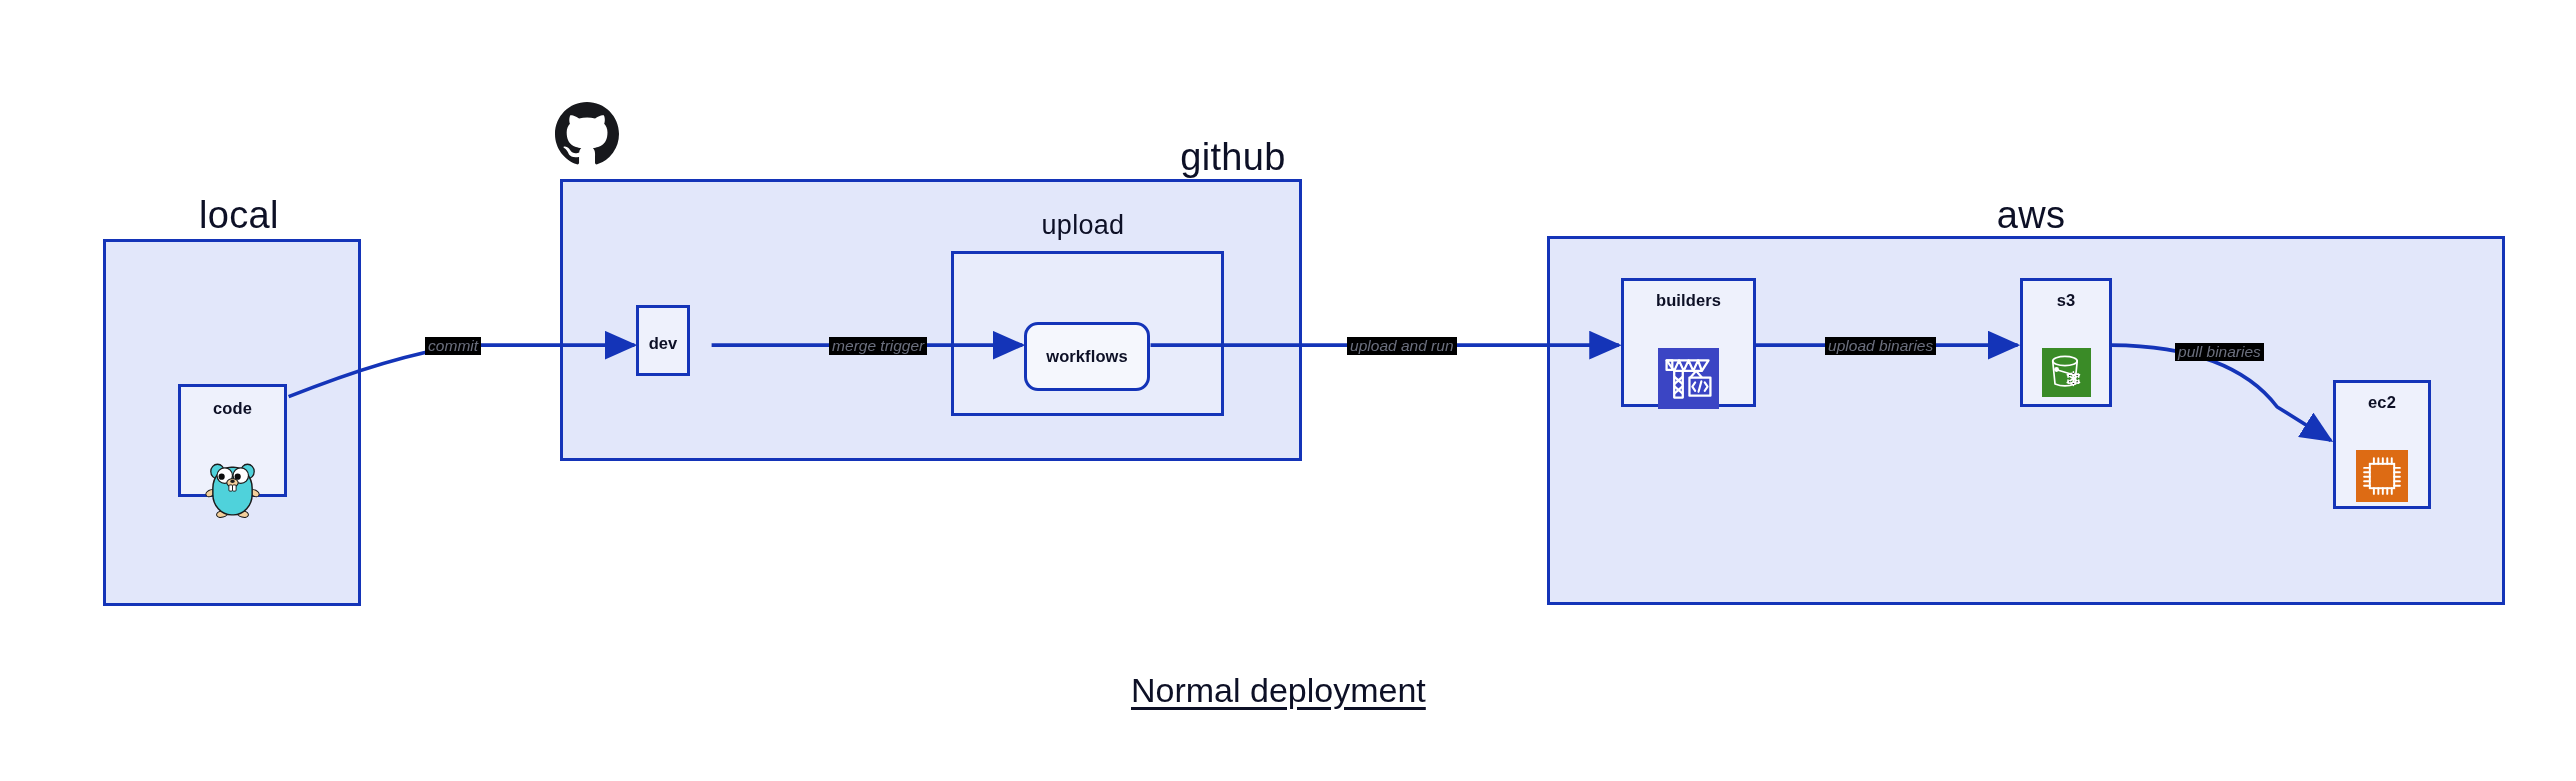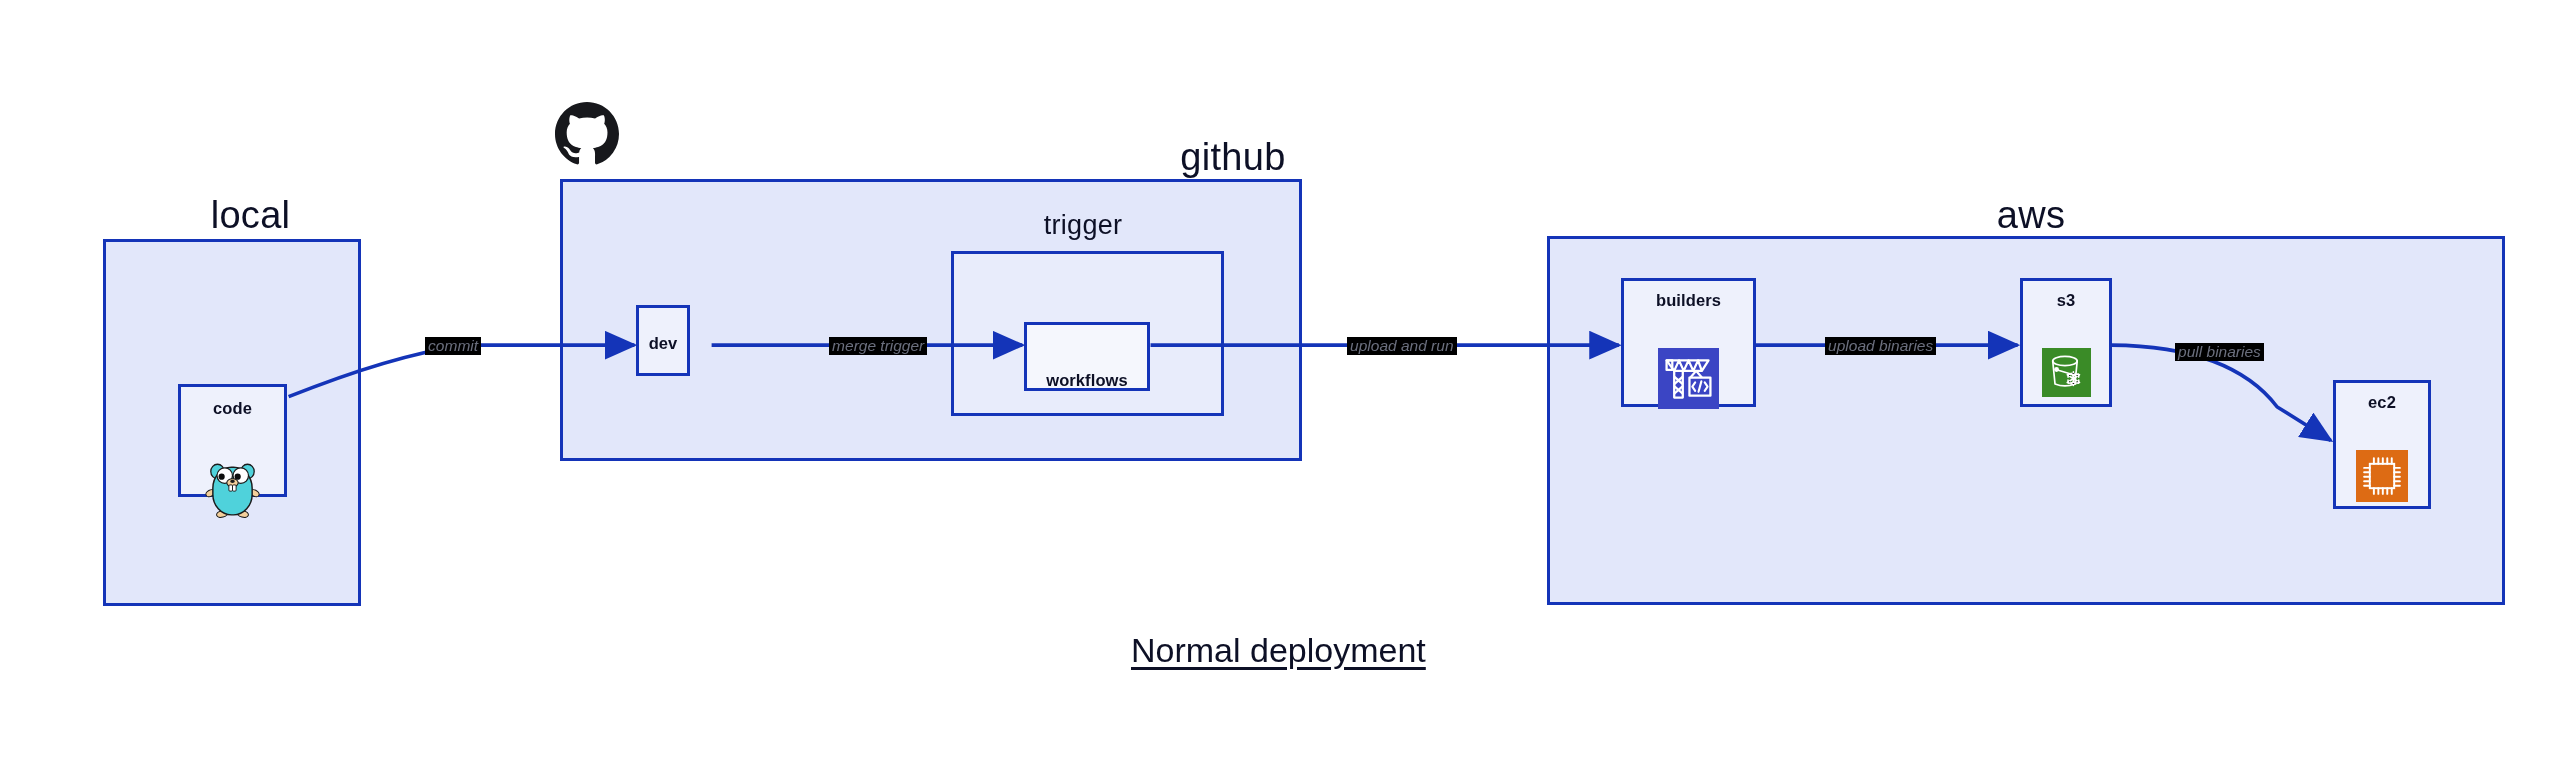--- a/index.html
+++ b/index.html
@@ -52,21 +52,22 @@
     background: #eef1fc;
     border: 3.1px solid #1434b8;
     box-sizing: border-box;
     display: flex;
     flex-direction: column;
     align-items: center;
     gap: 31px;
   }
   .node.plain {
     background: #f5f7fd;
-    justify-content: flex-end;
+    justify-content: center;
+    border-radius: 14px;
   }
   .node-label {
     color: #0d1026;
     font-size: 16.5px;
     font-weight: 700;
     letter-spacing: 0.1px;
     white-space: nowrap;
     line-height: 1;
   }
   .node-icon {
@@ -97,28 +98,29 @@
   
   #diagram-title {
     position: absolute;
     color: #0d1026;
     font-size: 34px;
     font-weight: 400;
     text-decoration: underline;
     text-underline-offset: 5.2px;
     white-space: nowrap;
     line-height: 1;
+    margin-top: 40px;
   }
 </style>
 </head>
 <body>
 
 <div id="stage">
 
-  <div class="group-label" style="left:199px; top:196px; width:103px; text-align:center;">local</div>
+  <div class="group-label" style="left:199px; top:196px; width:103px; text-align:left;">local</div>
   <div class="group" id="grp-local" style="left:103px; top:239px; width:258px; height:367px;"></div>
 
   <div class="node" id="node-code" style="left:178px; top:384px; width:109px; height:113px; padding-top:13.4px;">
     <div class="node-label">code</div>
     <span class="node-icon" style="margin-top:9.3px;">
       <svg width="57" height="61" viewBox="0 0 110 118">
 
         <ellipse cx="26" cy="28" rx="13" ry="14" fill="#4fd2db" stroke="#1b1b1b" stroke-width="2.5"></ellipse>
         <ellipse cx="84" cy="28" rx="13" ry="14" fill="#4fd2db" stroke="#1b1b1b" stroke-width="2.5"></ellipse>
 
@@ -150,21 +152,21 @@
     </svg>
   </span>
 
   <div class="group-label" style="left:1166px; top:138px; width:134px; text-align:center;">github</div>
   <div class="group" id="grp-github" style="left:560px; top:179px; width:742px; height:282px;"></div>
 
   <div class="node" id="node-dev" style="left:636px; top:305px; width:54px; height:71px;">
     <div class="node-label" style="margin-top:27px;">dev</div>
   </div>
 
-  <div class="group-label" style="left:1016px; top:212px; width:134px; text-align:center; font-size:27px;">trigger</div>
+  <div class="group-label" style="left:1016px; top:212px; width:134px; text-align:center; font-size:27px;">upload</div>
   <div class="subgroup" id="grp-master" style="left:951px; top:251px; width:273px; height:165px;"></div>
 
   <div class="node plain" id="node-workflows" style="left:1024px; top:322px; width:126px; height:69px;">
     <div class="node-label">workflows</div>
   </div>
 
   <div class="group-label" style="left:1964px; top:196px; width:134px; text-align:center;">aws</div>
   <div class="group" id="grp-aws" style="left:1547px; top:236px; width:958px; height:369px;"></div>
 
   <div class="node" id="node-builders" style="left:1621px; top:278px; width:135px; height:129px; padding-top:11.3px;">

